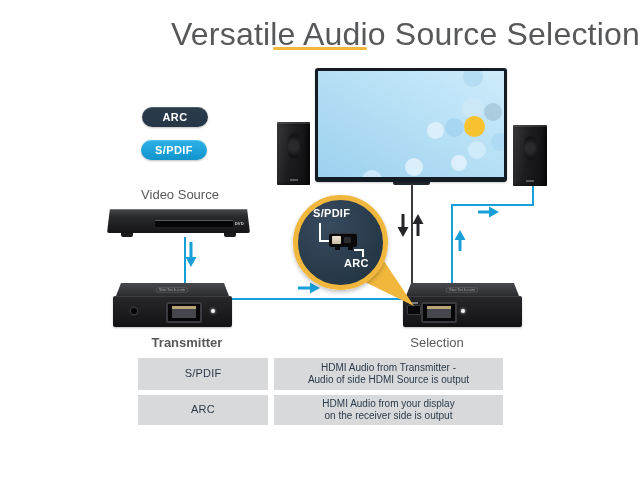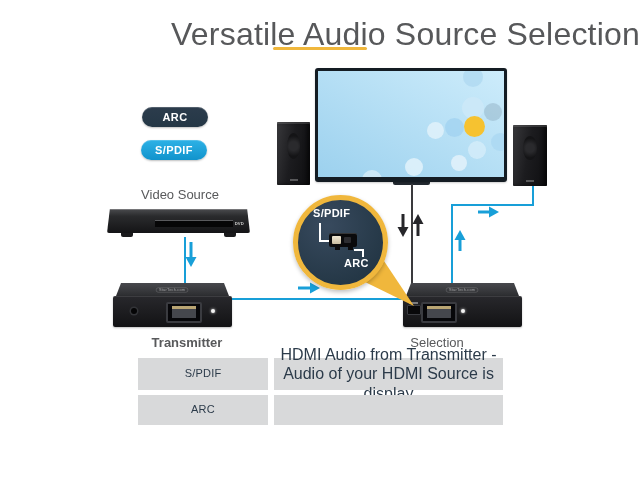--- a/index.html
+++ b/index.html
@@ -163,21 +163,21 @@
   .tbl {
     position:absolute; left:138px; top:358px; z-index:2;
     display:grid; grid-template-columns:130px 229px; grid-template-rows:32px 30px 32px;
     column-gap:6px; row-gap:5px;
   }
   .cell { display:flex; flex-direction:column; align-items:center; justify-content:center;
           text-align:center; line-height:1.2; }
   .cell.head { background:var(--dark-navy,#243746); color:#ffffff; font-size:11px; font-weight:bold; }
   .cell.body { background:var(--row-gray,#d8d9da); color:#2c3b4a; }
   .cell.mode { font-size:11px; letter-spacing:.2px; }
-  .cell.desc { font-size:16px; }
+  .cell.desc { font-size:10px; }
 </style>
 </head>
 <body>
 
 <div class="stage">
 
   <div class="title">Versatile Audio Source Selection</div>
   <div class="title-underline"></div>
 
   <div class="pill pill-arc">
@@ -281,20 +281,22 @@
     <div class="co-pin p1"></div>
     <div class="co-pin p2"></div>
     <div class="co-bracket2"></div>
     <div class="co-text co-arc">ARC</div>
   </div>
 
   <div class="tbl">
     <div class="cell body mode">S/PDIF</div>
     <div class="cell body desc">
       <span>HDMI Audio from Transmitter -</span>
-      <span>Audio of your HDMI Source is display</span>
+      <span>Audio of side HDMI Source is output</span>
     </div>
     <div class="cell body mode">ARC</div>
     <div class="cell body desc">
+      <span>HDMI Audio from your display</span>
+      <span>on the receiver side is output</span>
     </div>
   </div>
 
 </div>
 
 </body></html>

